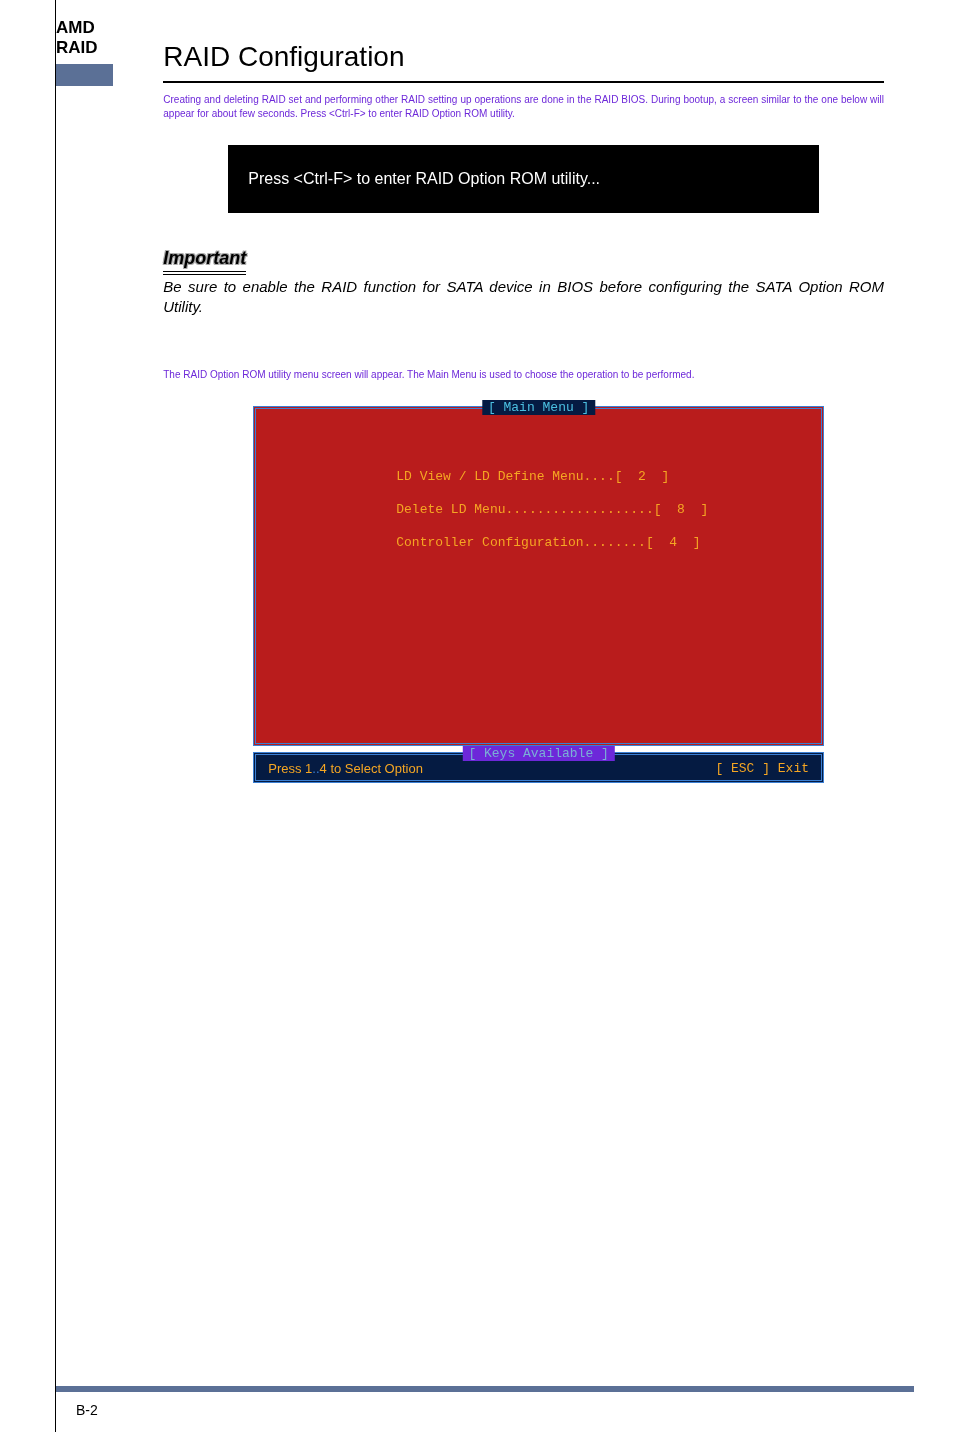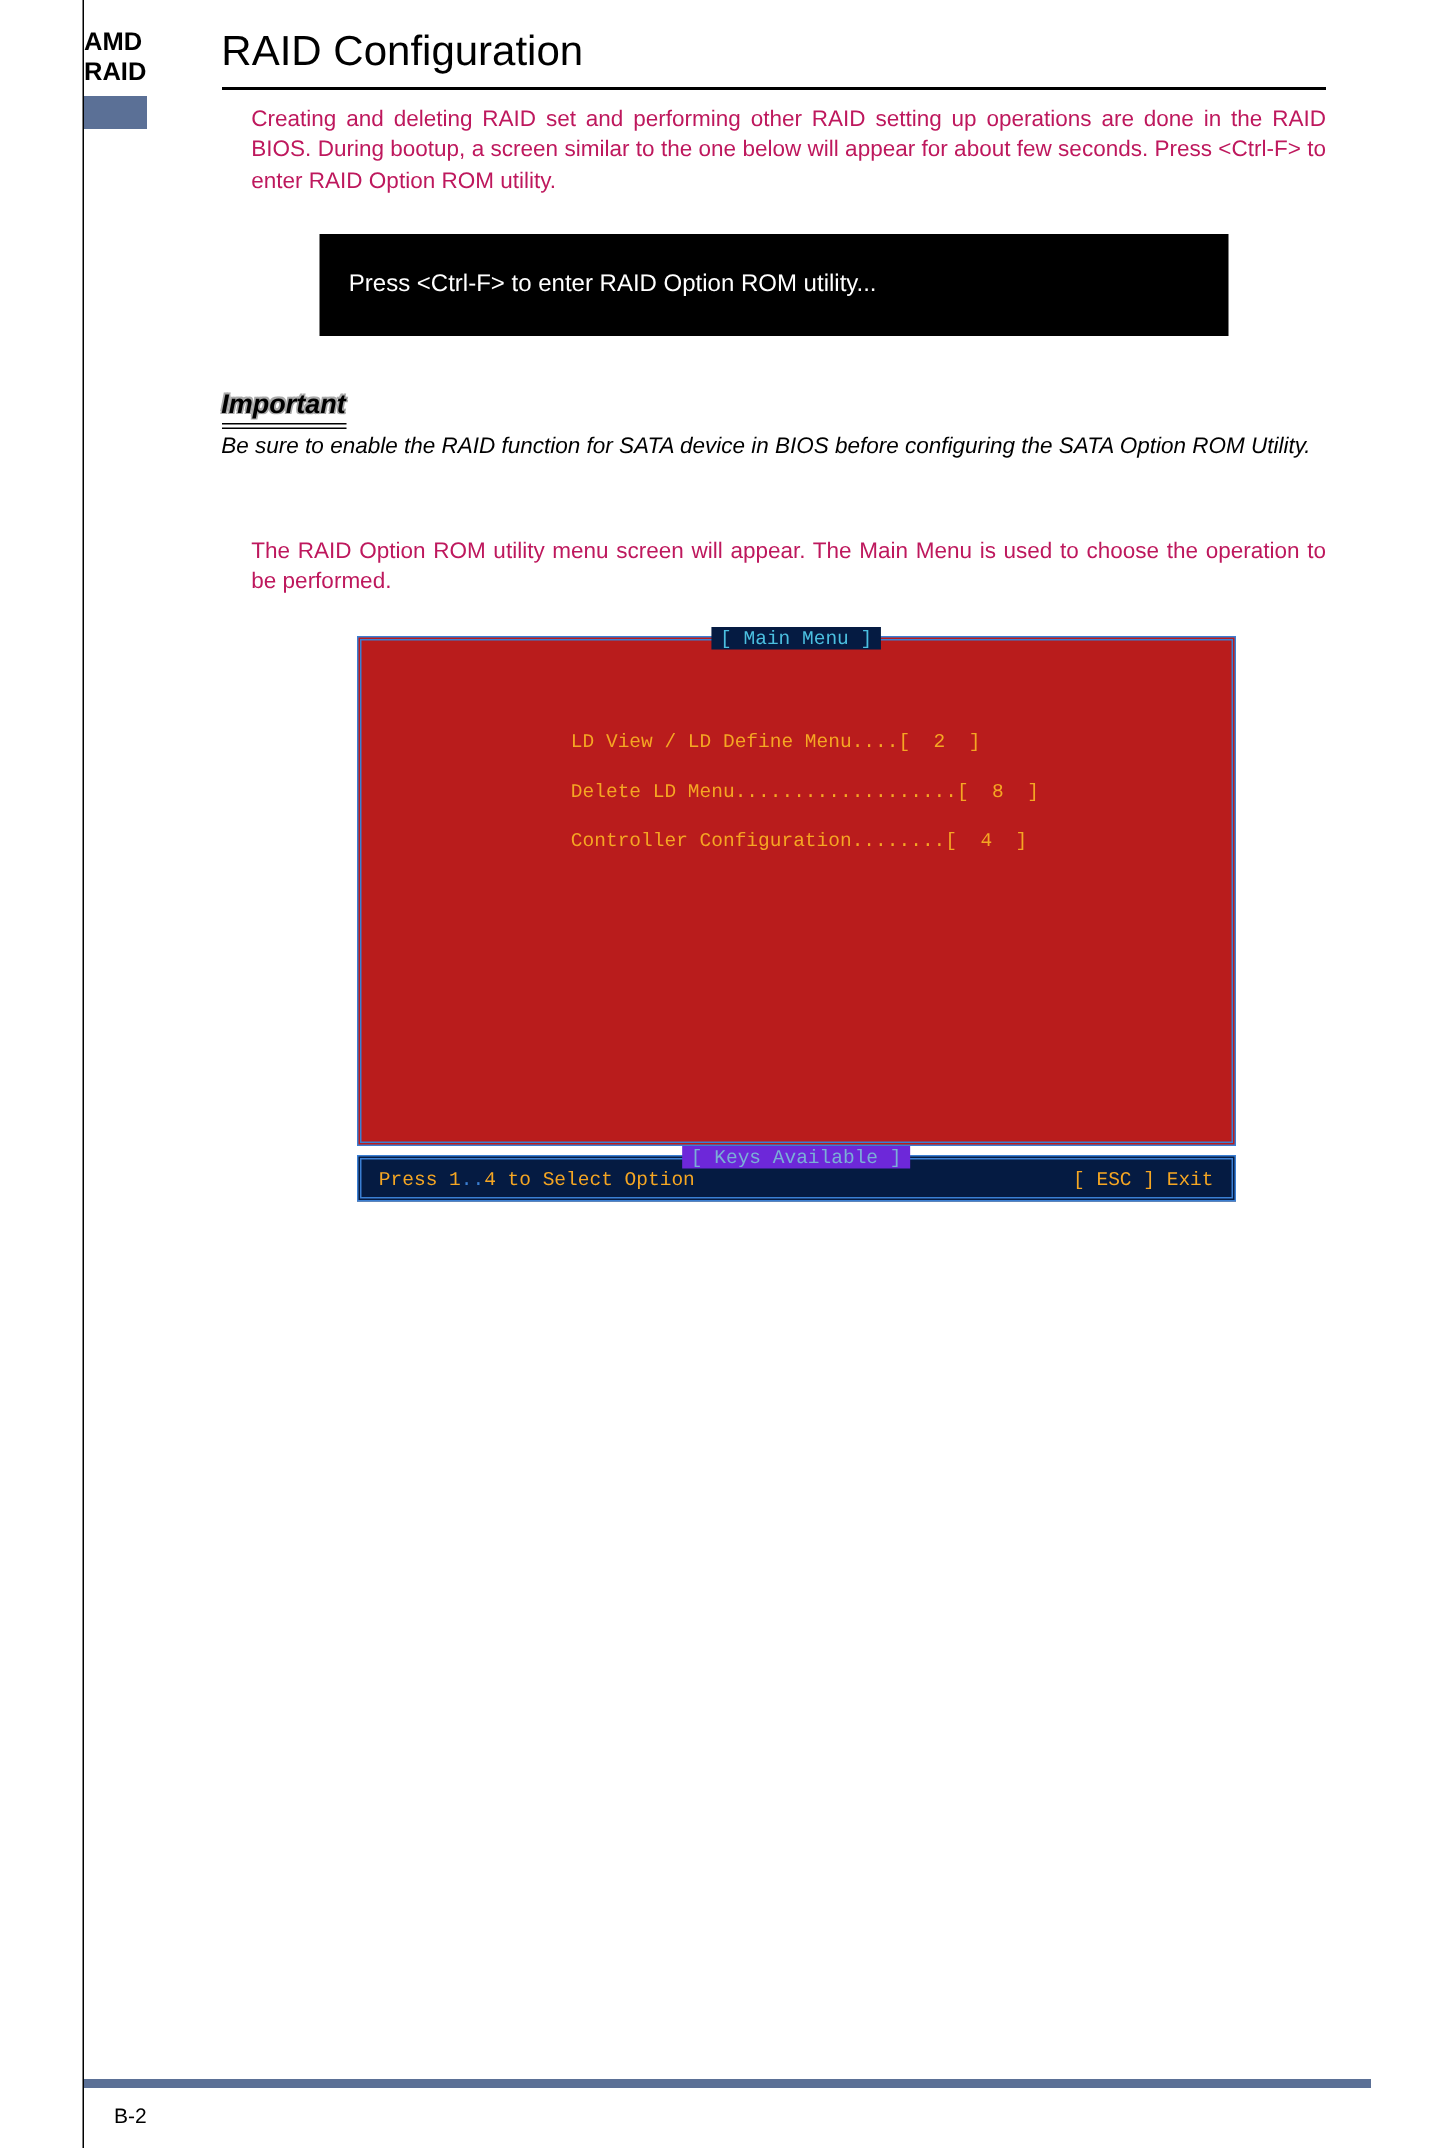--- a/index.html
+++ b/index.html
@@ -31,36 +31,35 @@
       font-weight: bold;
       color: #000;
       padding-left: 0;
       margin-bottom: 6px;
     }
     .blue-band {
       background: #5B7096;
       height: 22px;
     }
     .content-wrapper {
-      padding: 18px 50px 0 50px;
+      padding: 41px 50px 0 50px;
     }
     .main-heading {
       font-size: 28px;
       font-weight: 500;
       color: #000;
       border-bottom: 2px solid #000;
       padding-bottom: 8px;
       margin-bottom: 10px;
     }
     .body-text {
-      font-size: 15px;
+      font-size: 10px;
       line-height: 1.35;
-      color: #be185d;
+      color: #6d28d9;
       text-align: justify;
-      margin-left: 20px;
     }
     .black-prompt {
       background: #000;
       color: #fff;
       font-family: 'Segoe UI', Tahoma, sans-serif;
       font-size: 16px;
       padding: 25px 20px;
       margin: 25px 65px 35px 65px;
     }
     .important-label {
@@ -143,21 +142,21 @@
       transform: translateX(-50%);
       background: #6d28d9;
       padding: 0 6px;
       color: #7AAFD6;
       font-family: 'Courier New', monospace;
       font-size: 13px;
       text-align: center;
     }
     .bios-keys-left {
       color: #F5A623;
-      font-family: Liberation Mono, monospace;
+      font-family: Liberation Sans, sans-serif;
       font-size: 13px;
     }
     .bios-keys-left .dots {
       color: #3B7FD3;
     }
     .bios-keys-right {
       color: #F5A623;
       font-family: 'Courier New', monospace;
       font-size: 13px;
     }

